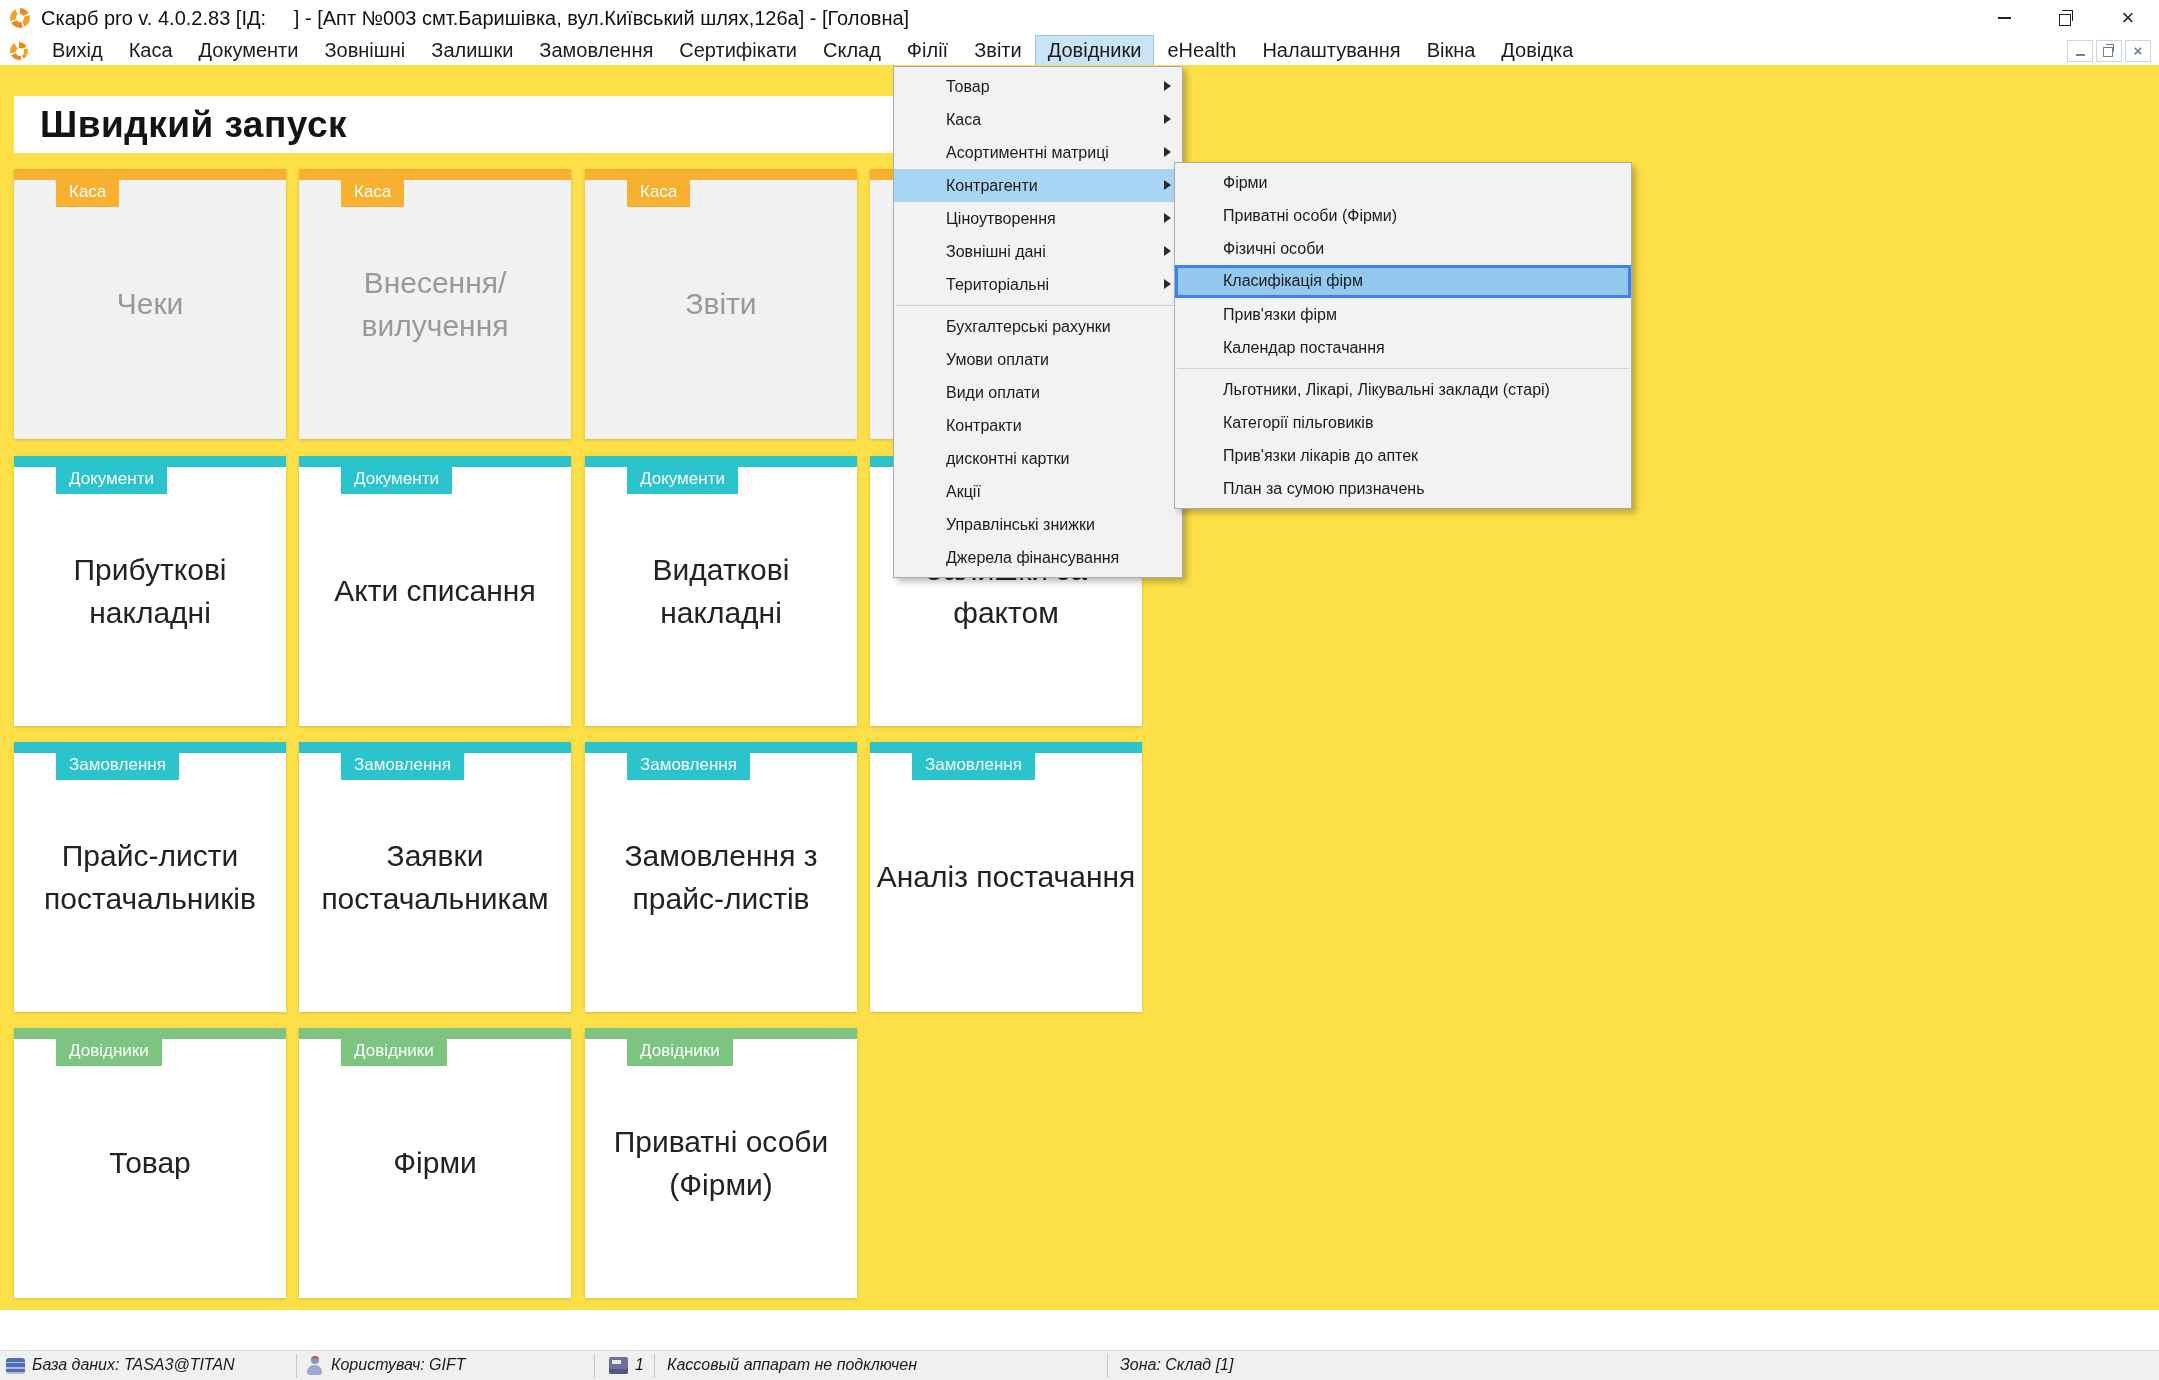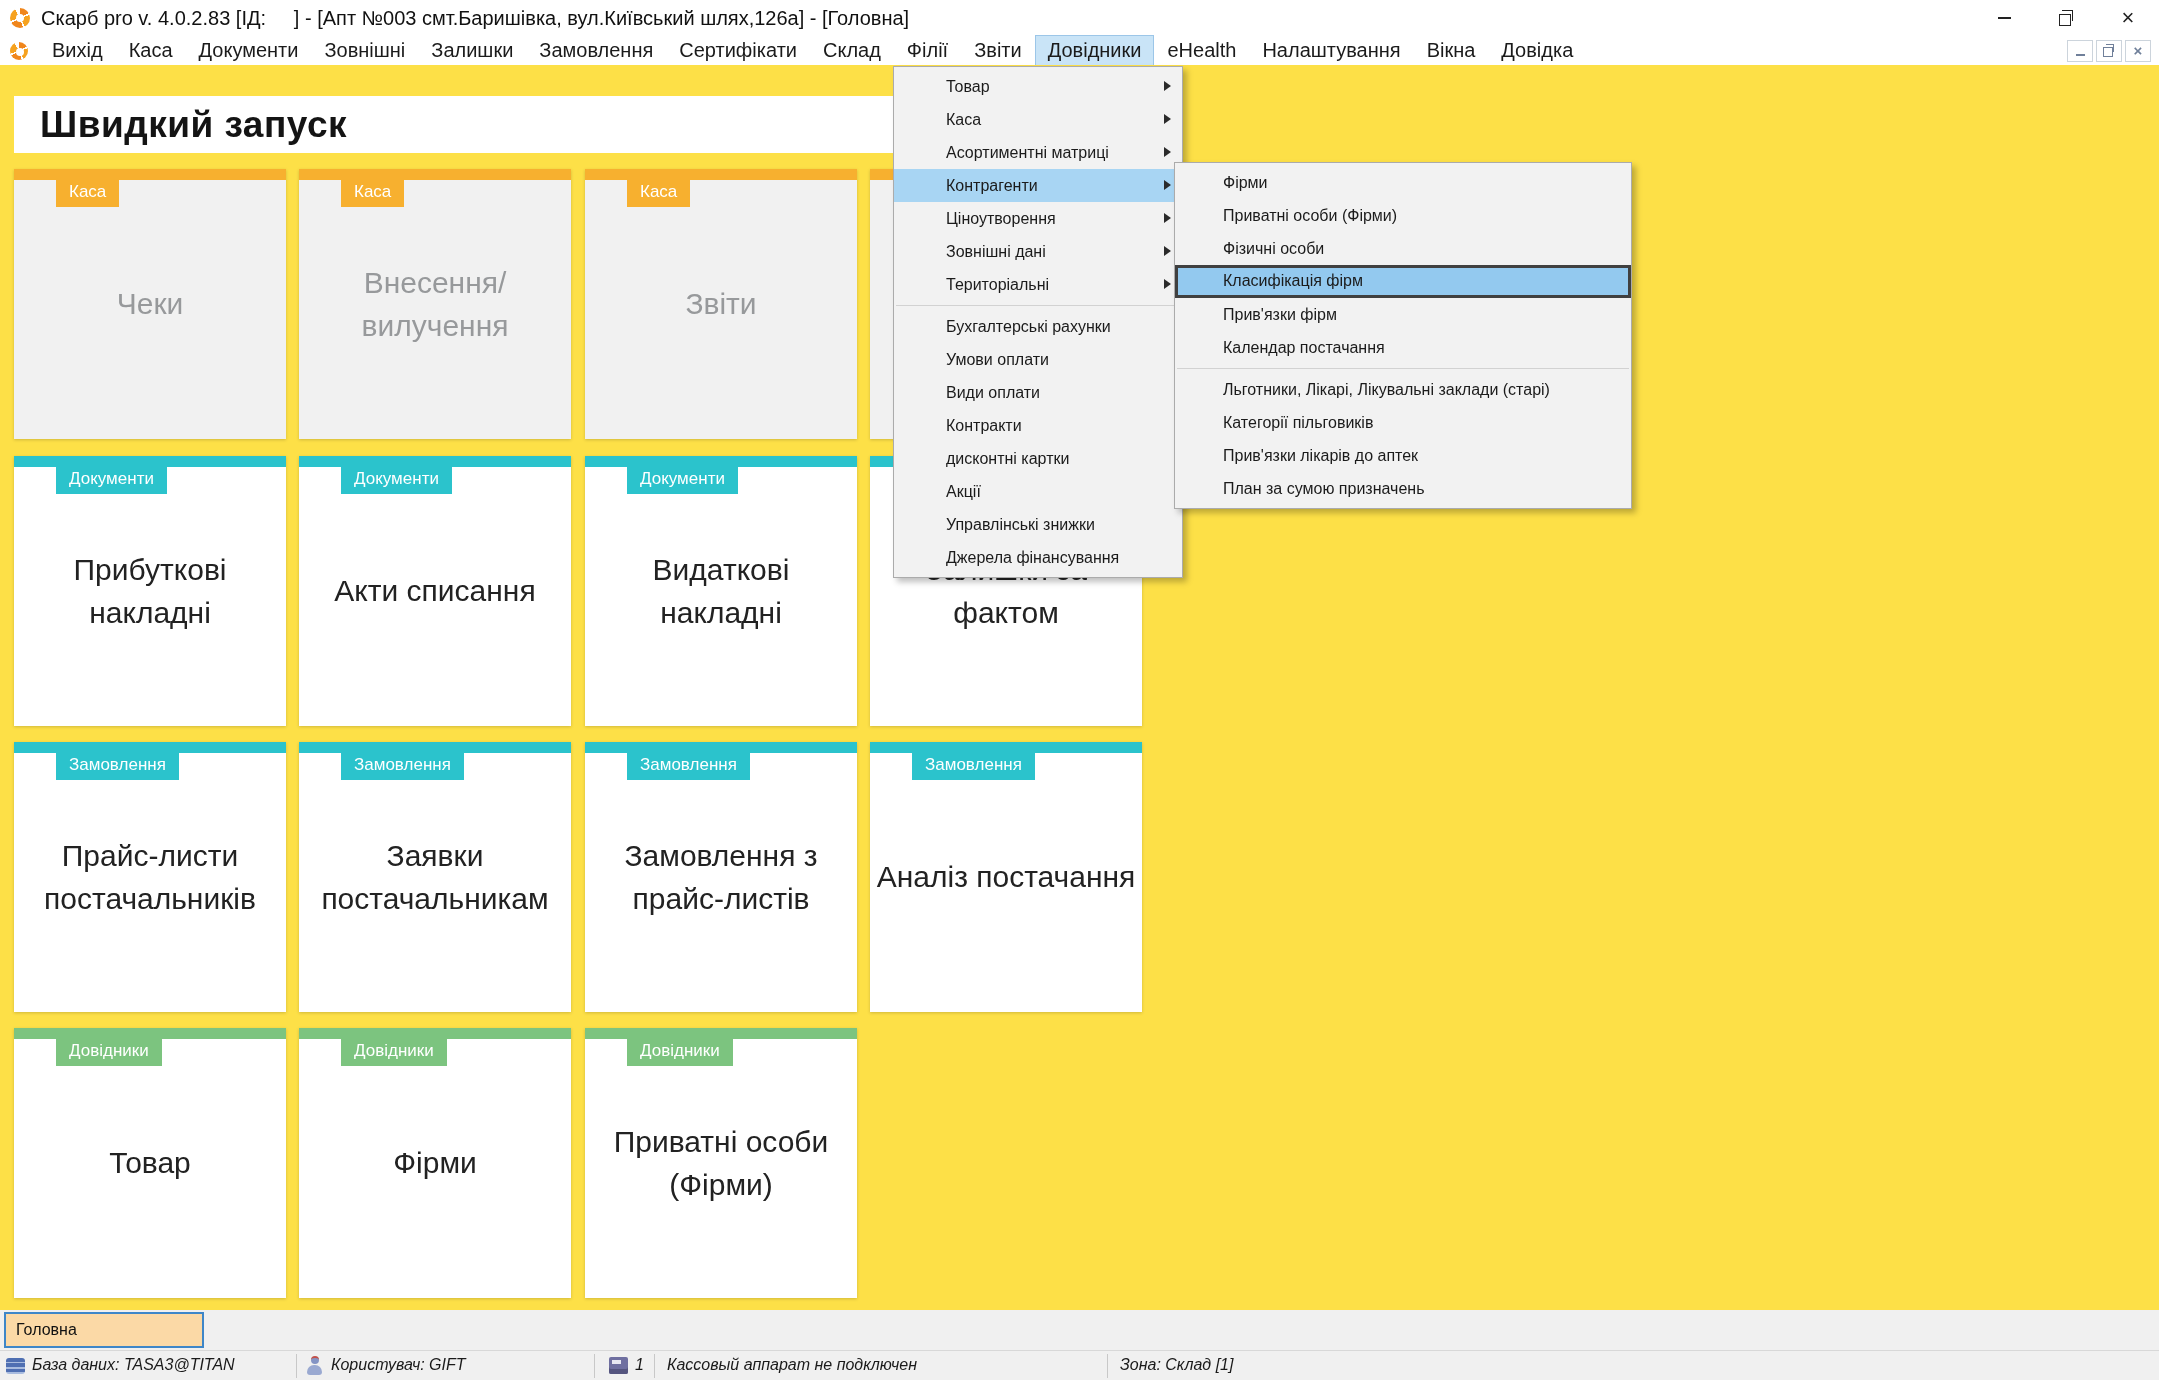--- a/index.html
+++ b/index.html
@@ -48,21 +48,21 @@
   .c-teal{background:#2bc3cc;}
   .c-green{background:#7cc47f;}
 
   
   .menu-popup{position:absolute;background:#f2f2f2;border:1px solid #ababab;box-shadow:4px 4px 6px rgba(0,0,0,.25);padding:3px 0;z-index:20;}
   .mi{height:33px;line-height:33px;padding-left:52px;padding-right:30px;font-size:16px;color:#1b1b1b;position:relative;white-space:nowrap;box-sizing:border-box;}
   .mi.hl{background:#a8d5f3;}
   .mi .arr{position:absolute;right:11px;top:11px;width:0;height:0;border-left:7px solid #2b2b2b;border-top:5.5px solid transparent;border-bottom:5.5px solid transparent;}
   .msep{height:1px;background:#d2d2d2;margin:4px 2px;}
   .submenu .mi{padding-left:48px;}
-  .mi.redbox{background:#93c9ef;border:3px solid #404040;line-height:26px;padding-left:45px;}
+  .mi.redbox{background:#93c9ef;border:3px solid #3b82f6;line-height:26px;padding-left:45px;}
 
   
   .tabbar{position:absolute;top:1310px;left:0;right:0;height:40px;background:#f0f0f0;}
   .tab{position:absolute;left:4px;top:2px;width:186px;height:32px;background:#fbd9a6;border:2px solid #3e86c8;
        font-size:16px;line-height:31px;padding-left:10px;box-sizing:content-box;color:#111;}
   .statusbar{position:absolute;top:1350px;left:0;right:0;height:30px;background:#f0f0f0;border-top:1px solid #d8d8d8;font-size:16px;color:#1a1a1a;}
   .sb-text{position:absolute;top:5px;white-space:nowrap;font-style:italic;}
   .sb-sep{position:absolute;top:3px;bottom:3px;width:1px;background:#c8c8c8;}
   .db-icon{position:absolute;left:6px;top:7px;width:19px;height:16px;border-radius:3px;
            background:repeating-linear-gradient(#4f6fb2 0 3.5px,#a9bcdf 3.5px 5.3px);}
@@ -233,23 +233,20 @@
     <div class="mi redbox"><span>Класифікація фірм</span></div>
     <div class="mi"><span>Прив'язки фірм</span></div>
     <div class="mi"><span>Календар постачання</span></div>
     <div class="msep"></div>
     <div class="mi"><span>Льготники, Лікарі, Лікувальні заклади (старі)</span></div>
     <div class="mi"><span>Категорії пільговиків</span></div>
     <div class="mi"><span>Прив'язки лікарів до аптек</span></div>
     <div class="mi"><span>План за сумою призначень</span></div>
   </div>
 
-  <div class="tabbar">
-    <div class="tab">Головна</div>
-  </div>
 
   <div class="statusbar">
     <div class="db-icon"></div>
     <div class="sb-text" style="left:32px;">База даних: TASA3@TITAN</div>
     <div class="sb-sep" style="left:296px;"></div>
     <div class="user-icon"></div>
     <div class="sb-text" style="left:331px;">Користувач: GIFT</div>
     <div class="sb-sep" style="left:594px;"></div>
     <div class="cash-icon"></div>
     <div class="sb-text" style="left:635px;">1</div>

